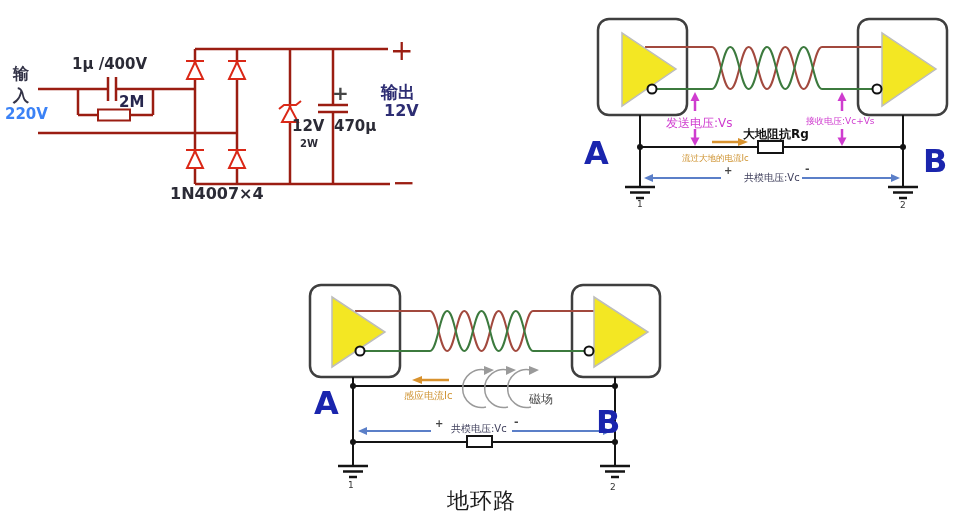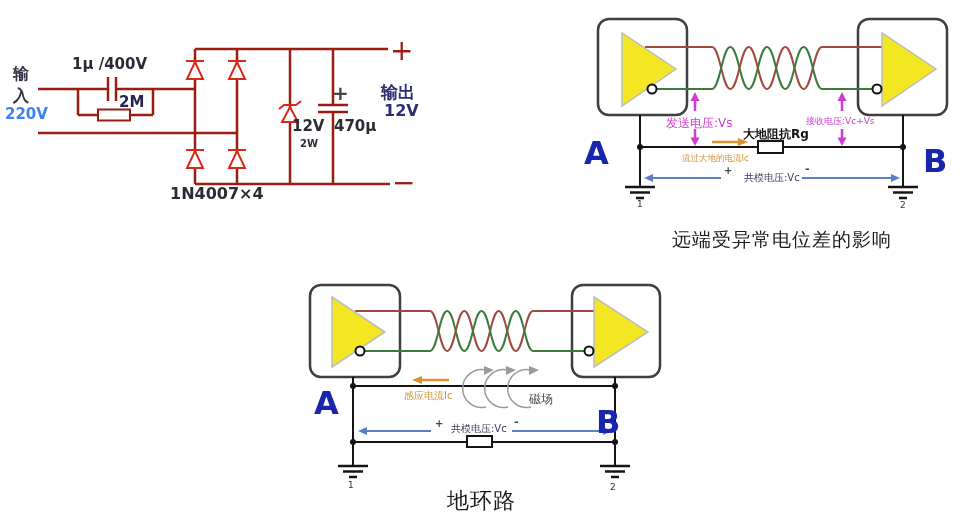--- a/index.html
+++ b/index.html
@@ -150,21 +150,20 @@
     <span class="lbl" style="left:96px;top:109px;font-size:12px;color:#cf3ccf;">发送电压:Vs</span>
     <span class="lbl" style="left:236px;top:108px;font-size:9px;color:#cf3ccf;">接收电压:Vc+Vs</span>
     <span class="lbl" style="left:173px;top:120px;font-size:12px;font-weight:bold;color:#111;">大地阻抗Rg</span>
     <span class="lbl" style="left:112px;top:146px;font-size:8.5px;color:#cf9433;">流过大地的电流Ic</span>
     <span class="lbl" style="left:174px;top:164px;font-size:10px;color:#3f3f5c;">共模电压:Vc</span>
     <span class="lbl" style="left:154px;top:157px;font-size:10px;font-weight:bold;color:#444;">+</span>
     <span class="lbl" style="left:235px;top:155px;font-size:11px;font-weight:bold;color:#444;">-</span>
     <span class="lbl gnd-num" style="left:67px;top:191px;">1</span>
     <span class="lbl gnd-num" style="left:330px;top:192px;">2</span>
   </div>
-  <div class="caption" style="left:672px;top:227px;">远端受异常电位差的影响</div>
 
   <div class="diag" style="left:300px;top:280px;width:370px;height:230px;">
     <svg width="370" height="230" viewBox="0 0 370 230">
       <rect x="10" y="5" width="90" height="92" rx="11" fill="#fff" stroke="#3f3f3f" stroke-width="2.5"></rect>
       <rect x="272" y="5" width="88" height="92" rx="11" fill="#fff" stroke="#3f3f3f" stroke-width="2.5"></rect>
       <g fill="none" stroke-width="2">
         <path stroke="#a2493e" d="M55,31 H130"></path>
         <path stroke="#3c7a3e" d="M62,71 H130"></path>
         <path stroke="#a2493e" d="M130,31 C137.5,31 139.7,71 147.2,71 C154.7,71 156.8,31 164.3,31 C171.8,31 174,71 181.5,71 C189,71 191.2,31 198.7,31 C206.2,31 208.3,71 215.8,71 C223.3,71 225.5,31 233,31"></path>
         <path stroke="#3c7a3e" d="M130,71 C137.5,71 139.7,31 147.2,31 C154.7,31 156.8,71 164.3,71 C171.8,71 174,31 181.5,31 C189,31 191.2,71 198.7,71 C206.2,71 208.3,31 215.8,31 C223.3,31 225.5,71 233,71"></path>

